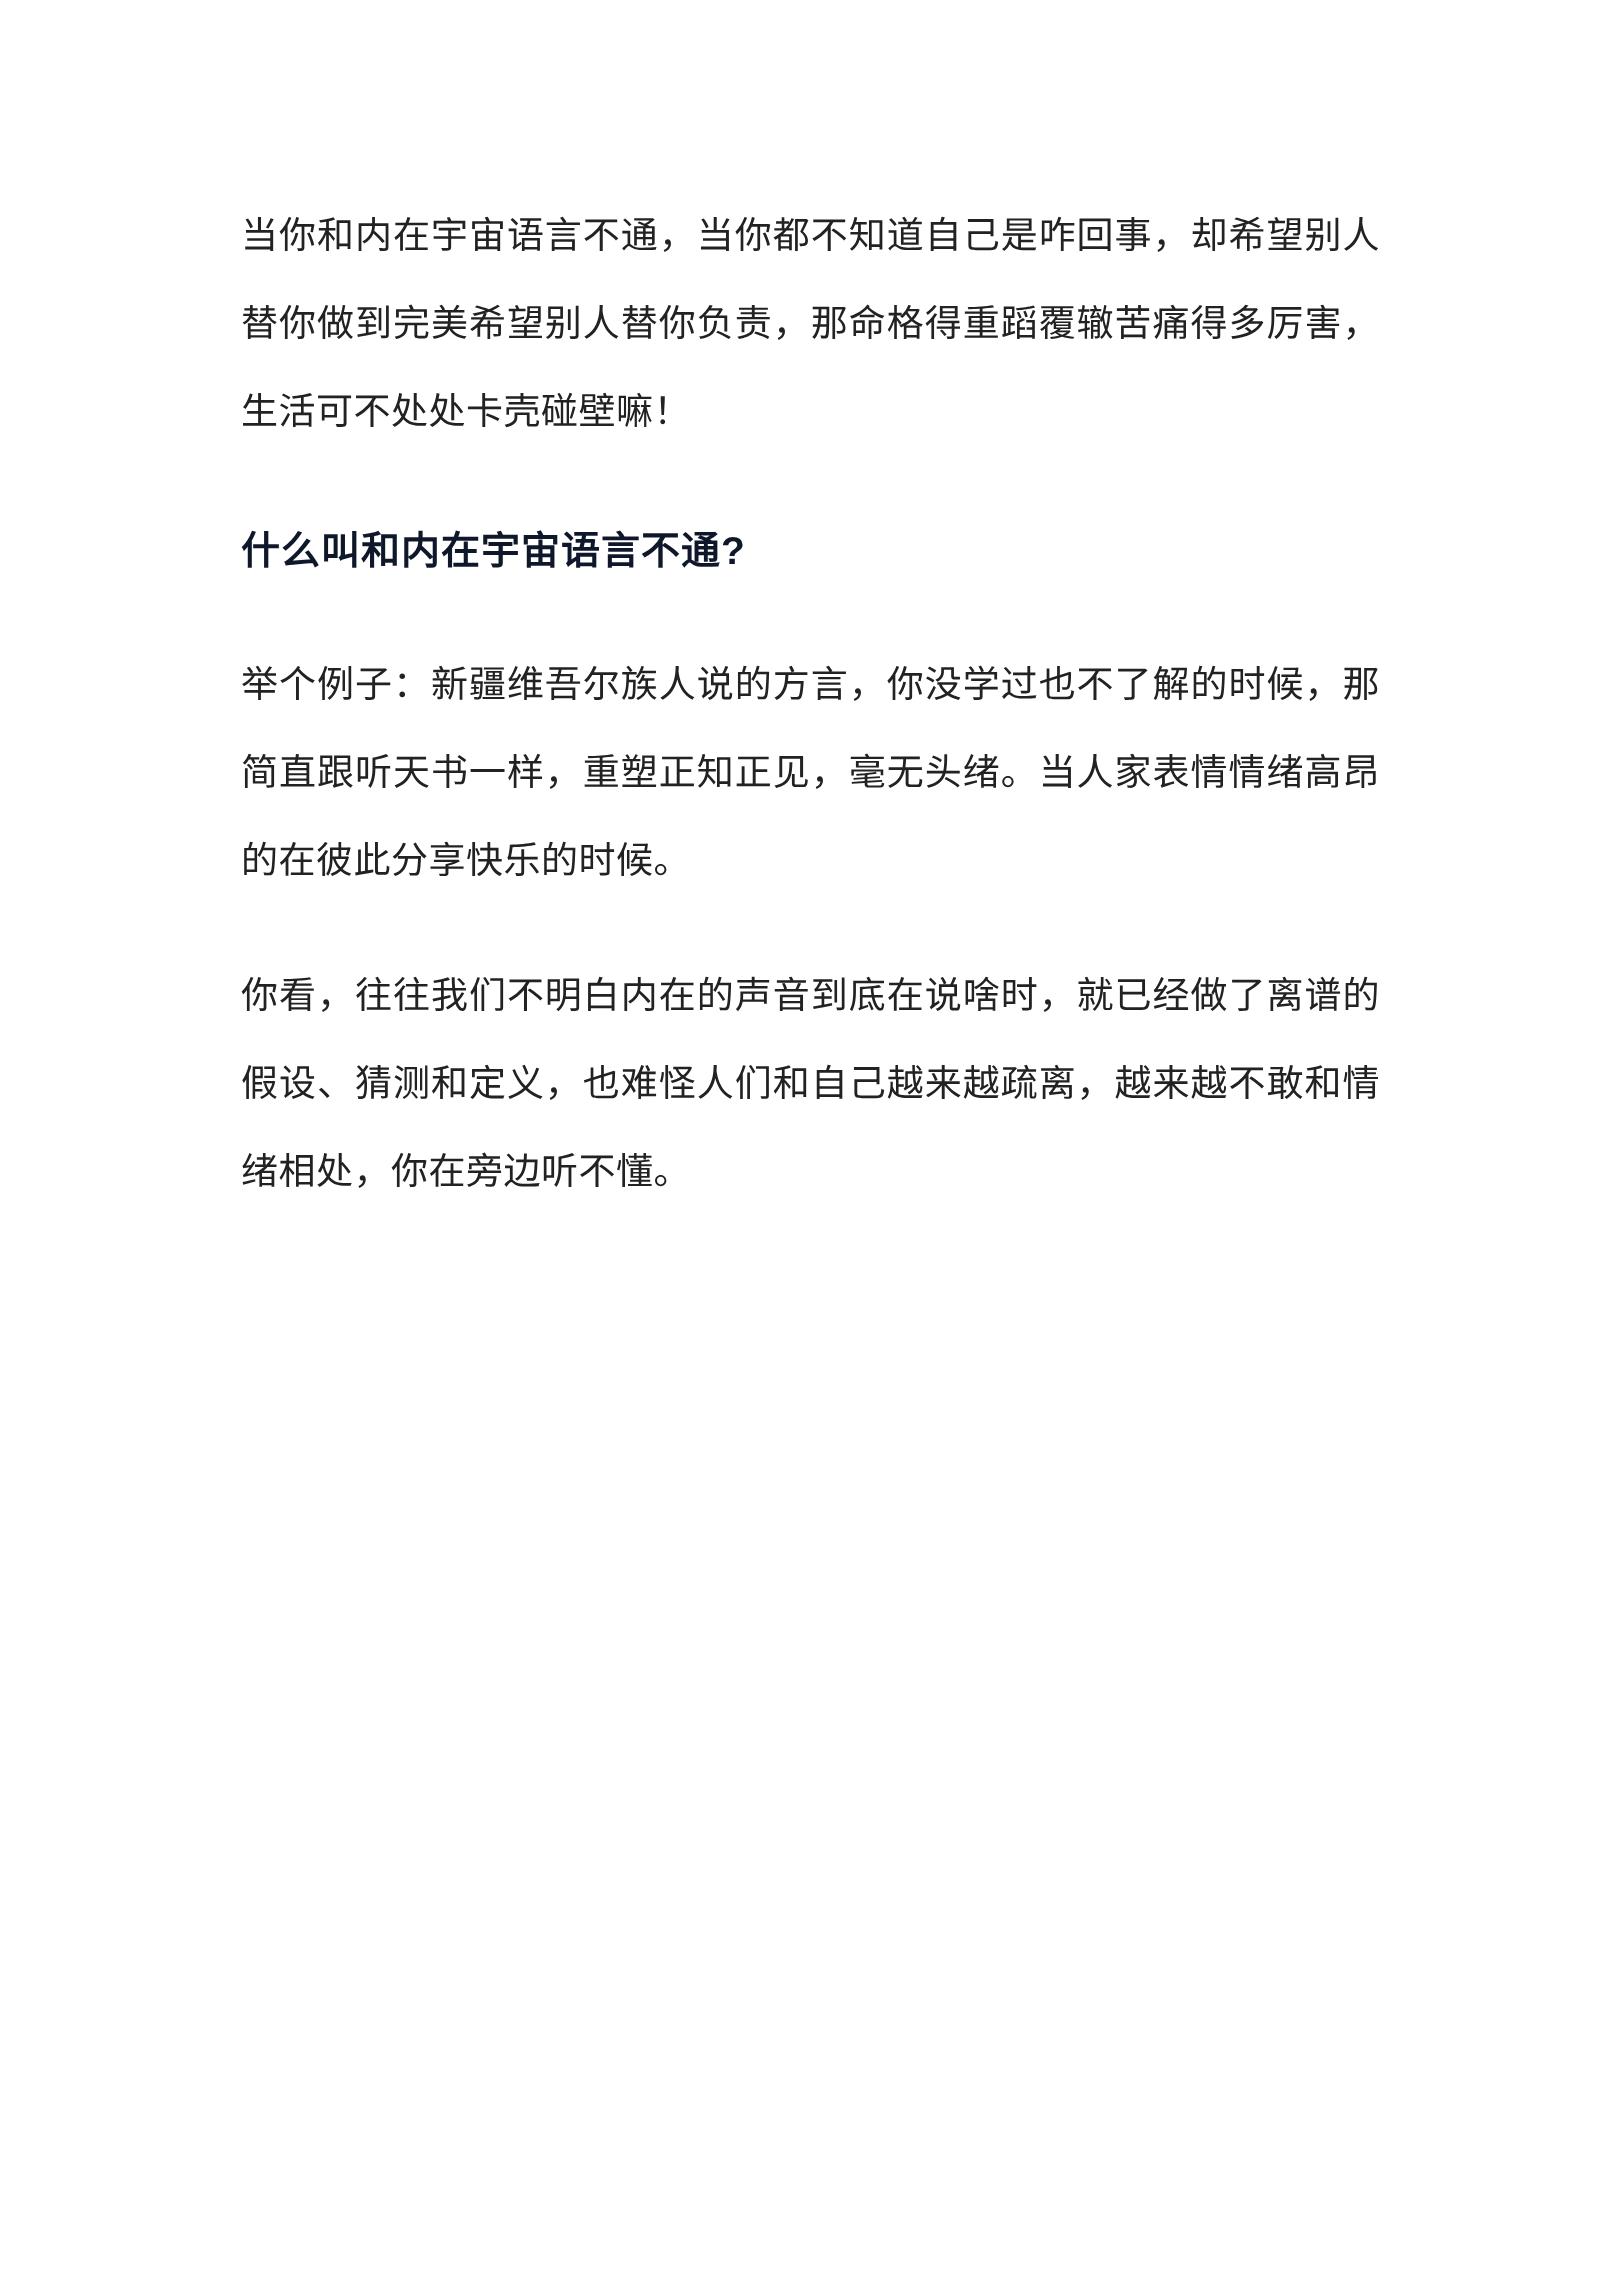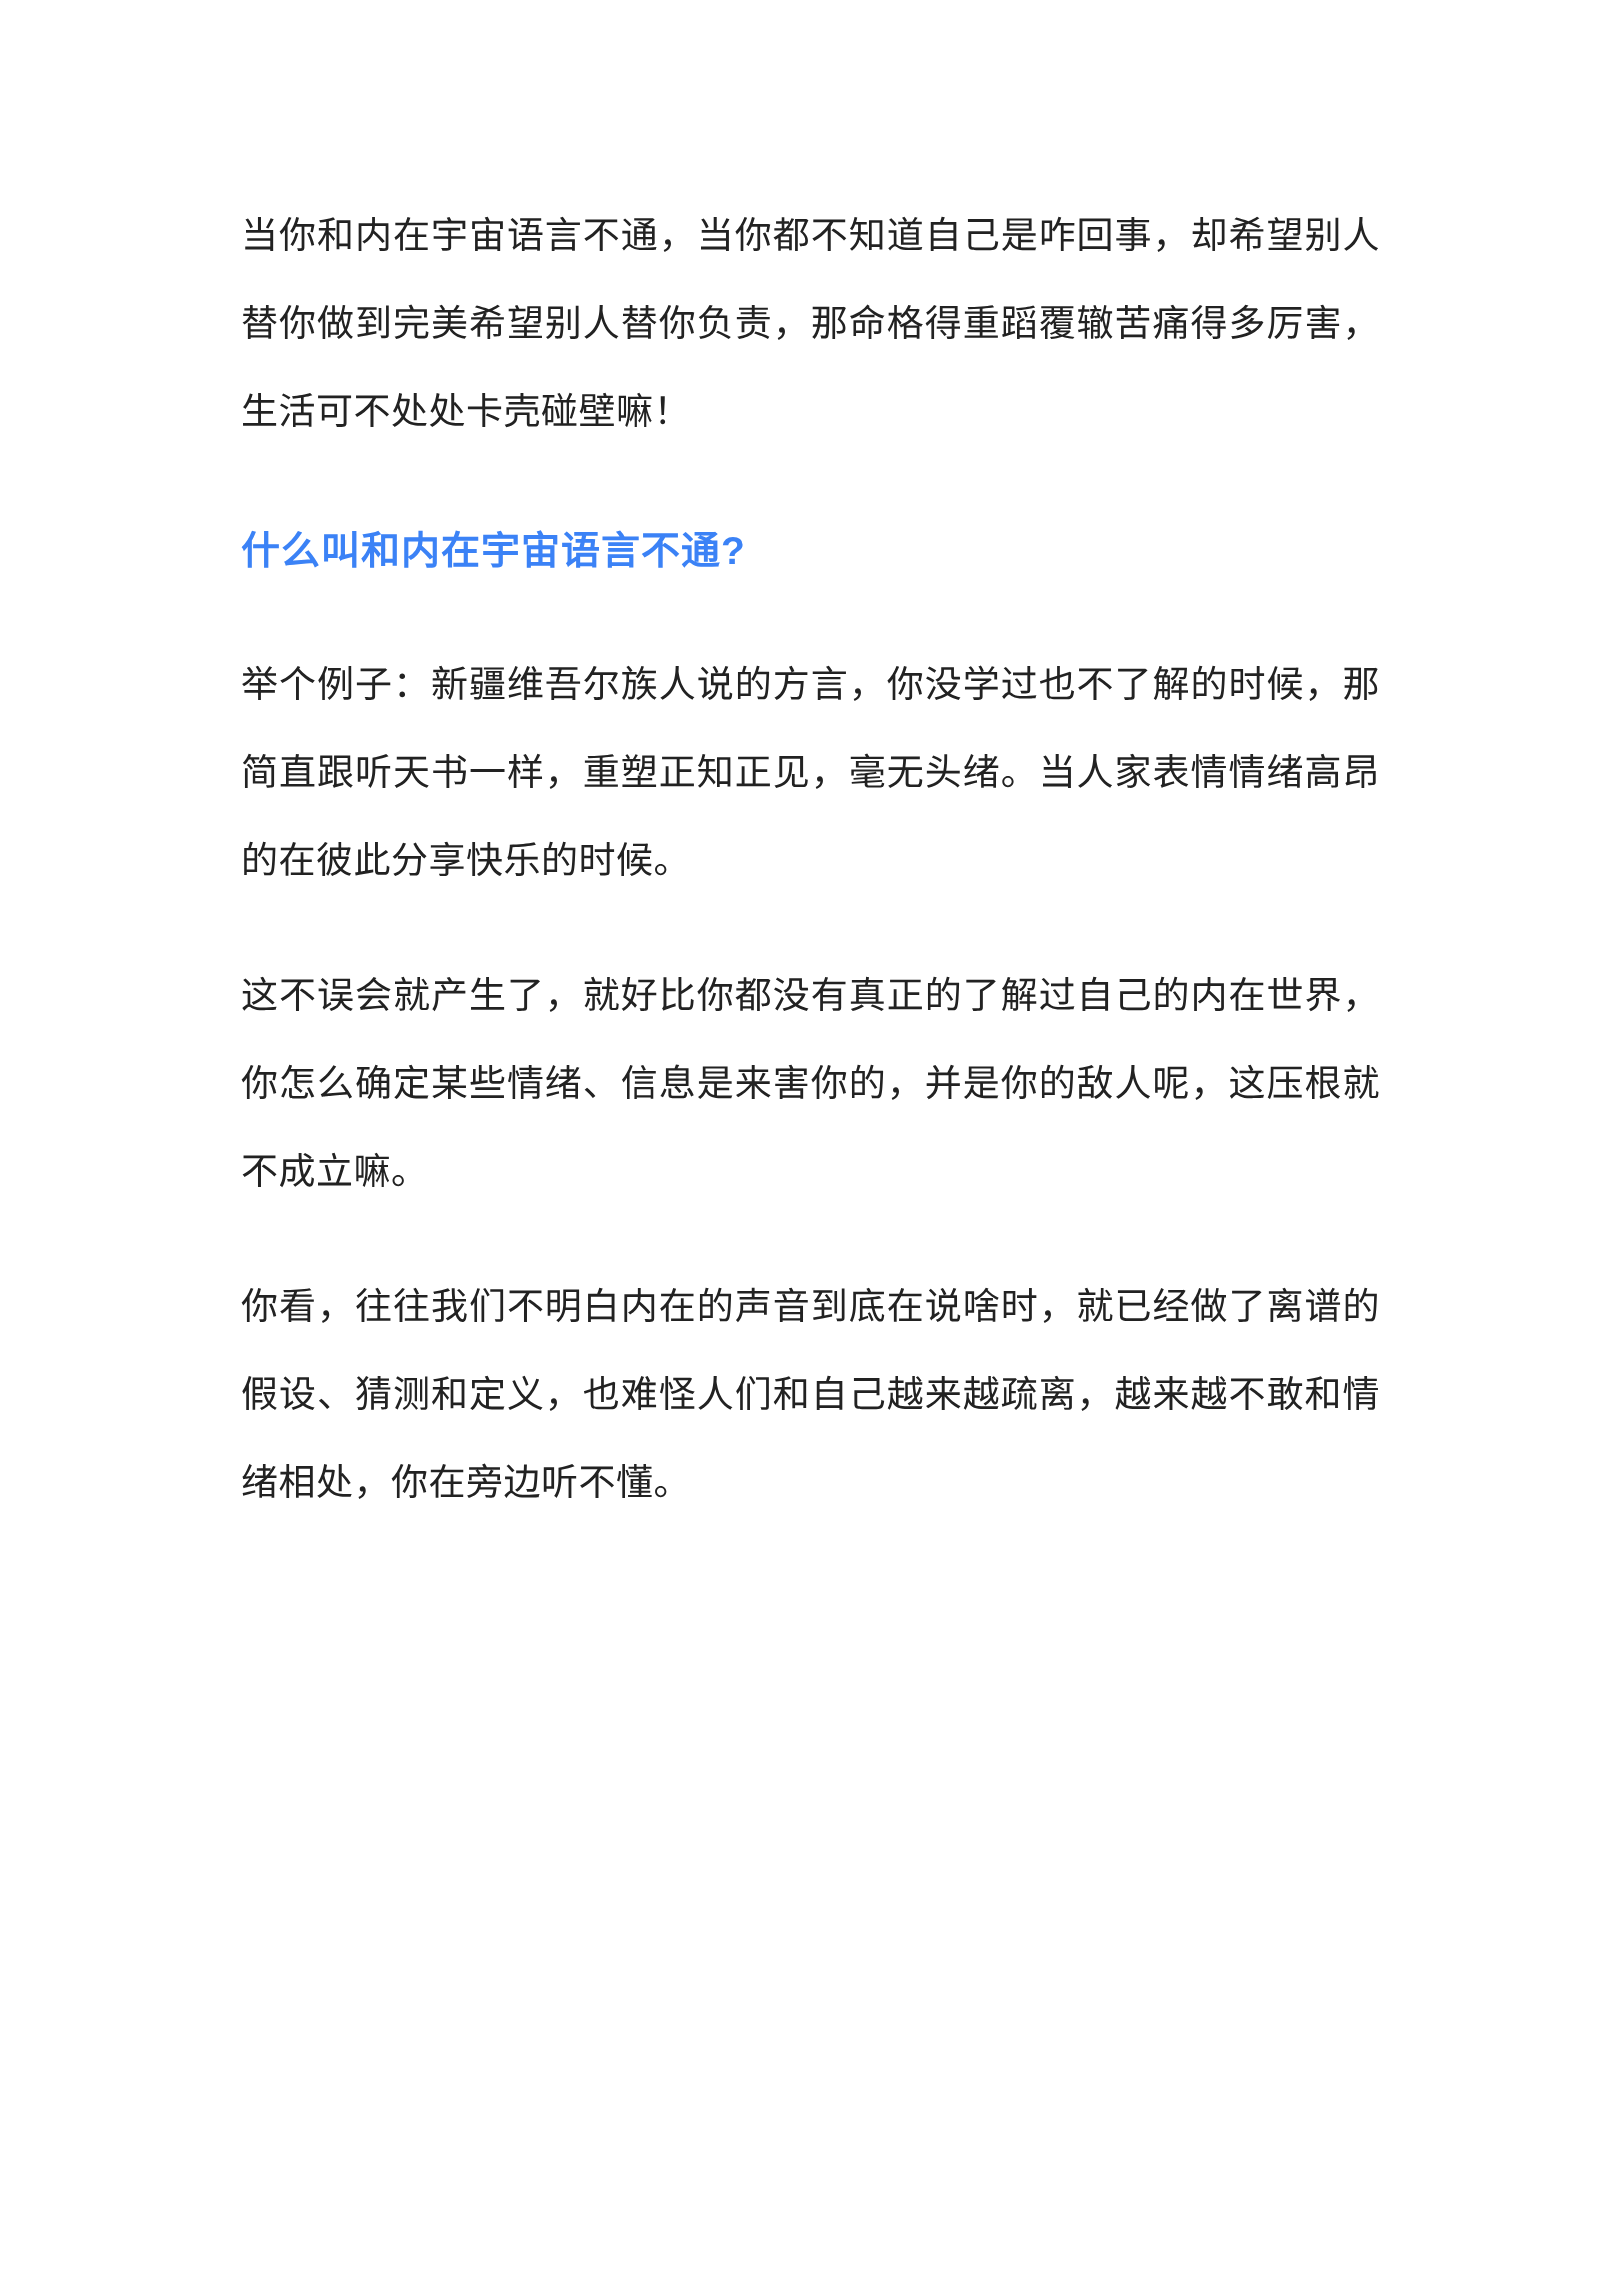--- a/index.html
+++ b/index.html
@@ -41,21 +41,21 @@
   .para.first {
     margin-top: 192px;
   }
   .para + .para {
     margin-top: 47px;
   }
   .heading {
     font-size: 39px;
     line-height: 59px;
     font-weight: bold;
-    color: #3b82f6;
+    color: #0f172a;
     margin: 0;
     letter-spacing: 1px;
   }
   .heading-block {
     margin-top: 65px;
     margin-bottom: 61px;
   }
   .para-after-heading {
     margin-top: 0 !important;
   }
@@ -72,20 +72,19 @@
 
     <p class="para first">当你和内在宇宙语言不通，当你都不知道自己是咋回事，却希望别人替你做到完美希望别人替你负责，那命格得重蹈覆辙苦痛得多厉害，生活可不处处卡壳碰壁嘛！</p>
 
     <div class="heading-block">
       <h2 class="heading">什么叫和内在宇宙语言不通?</h2>
     </div>
 
     <p class="para para-after-heading">举个例子：新疆维吾尔族人说的方言，你没学过也不了解的时候，那简直跟听天书一样，重塑正知正见，毫无头绪。当人家表情情绪高昂的在彼此分享快乐的时候。</p>
 
 
-    <p class="para">这不误会就产生了，就好比你都没有真正的了解过自己的内在世界，你怎么确定某些情绪、信息是来害你的，并是你的敌人呢，这压根就不成立嘛。</p>
 
     <p class="para">你看，往往我们不明白内在的声音到底在说啥时，就已经做了离谱的假设、猜测和定义，也难怪人们和自己越来越疏离，越来越不敢和情绪相处，你在旁边听不懂。</p>
 
 
   </div>
 </div>
 
 
 </body></html>

